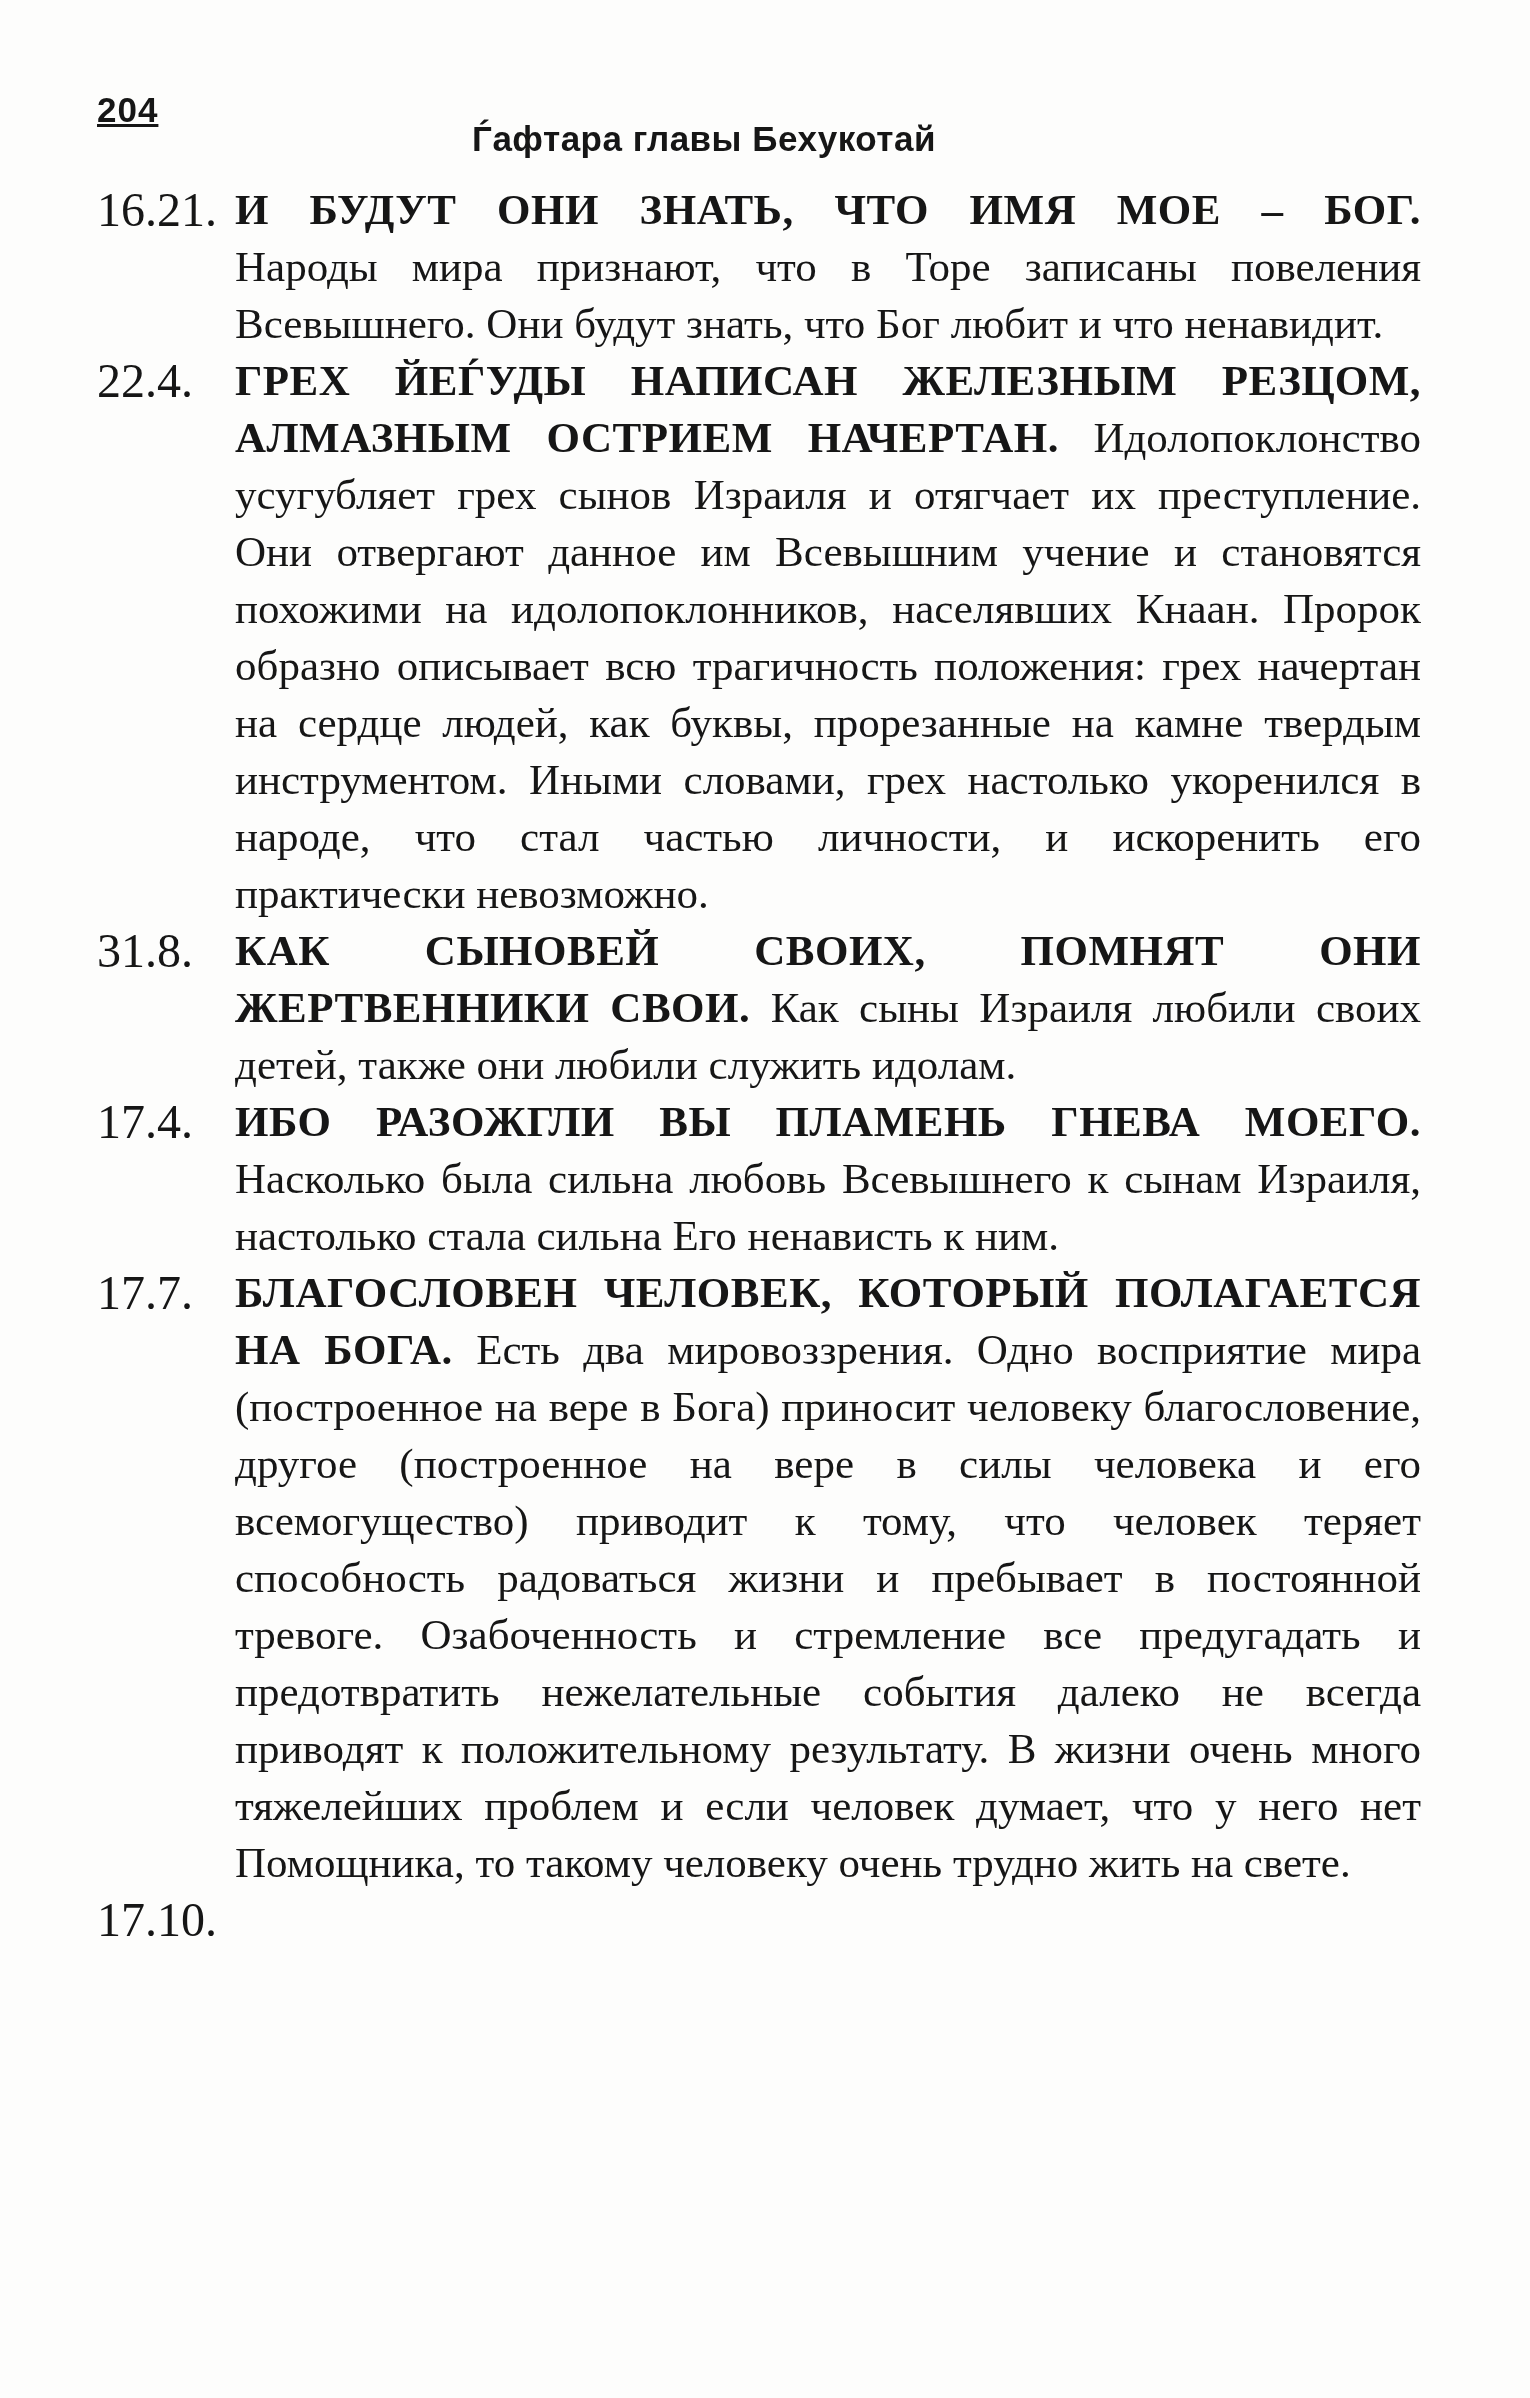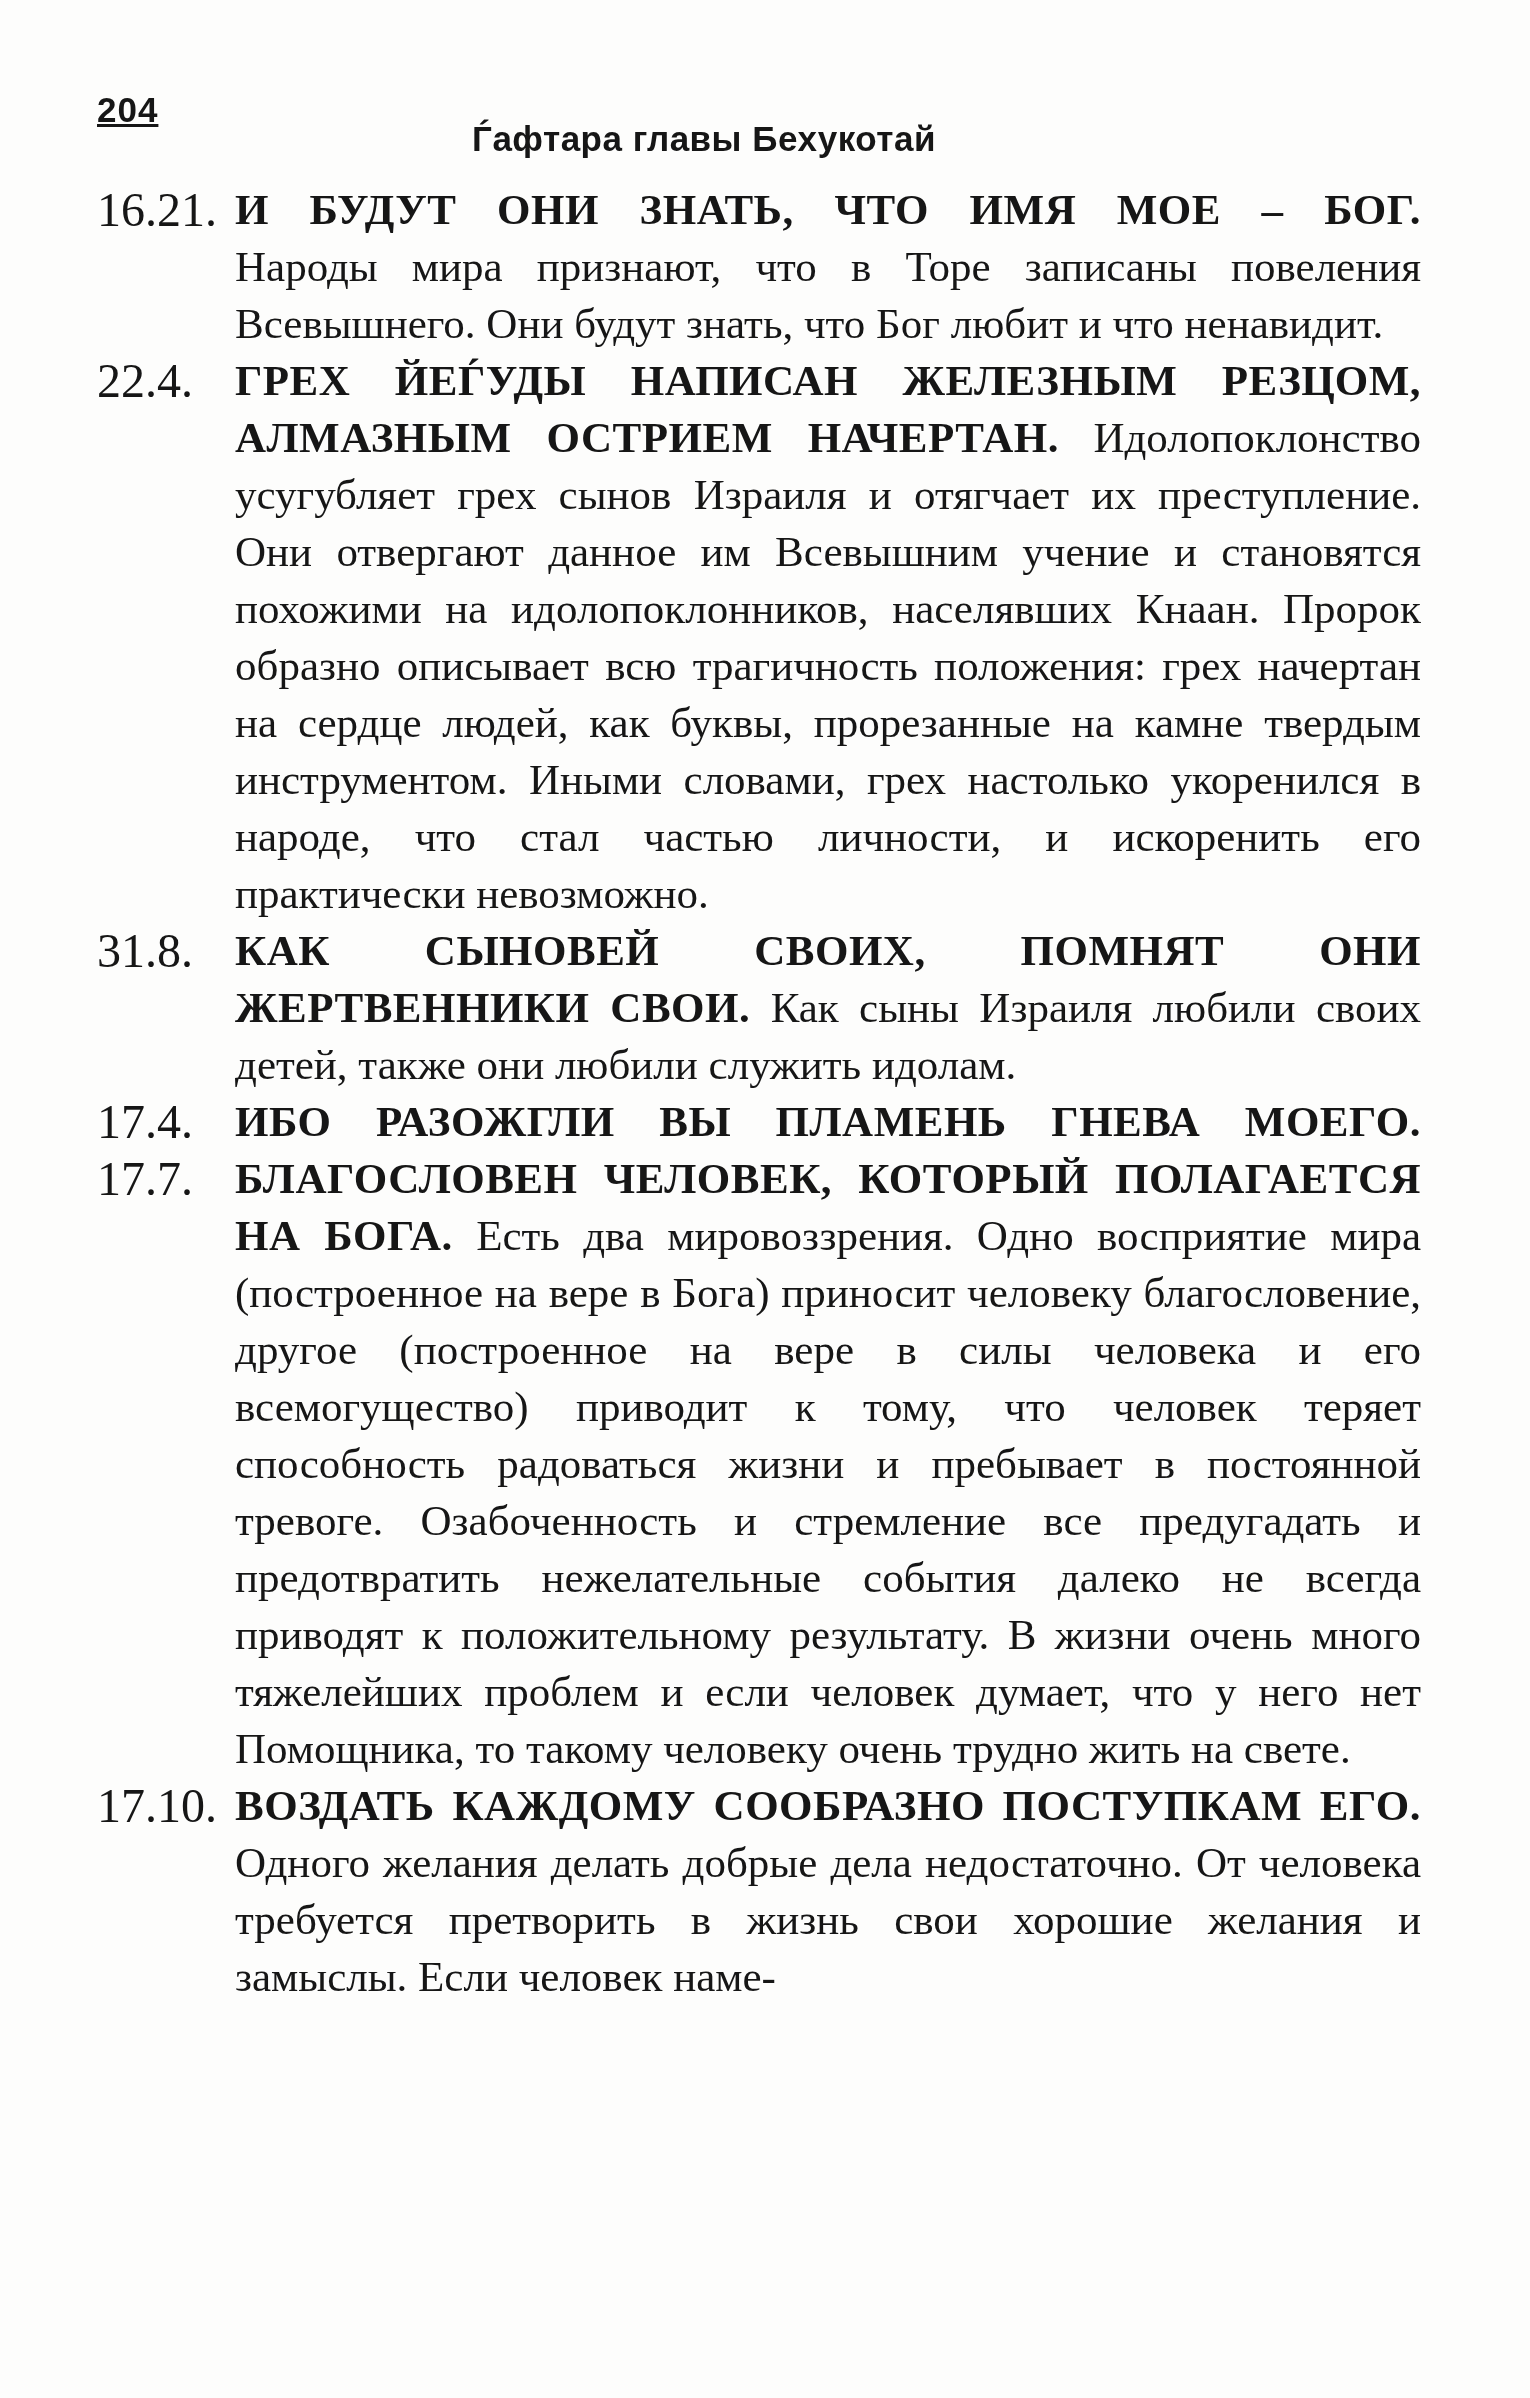--- a/index.html
+++ b/index.html
@@ -104,30 +104,28 @@
     </div>
 
     <div class="entry">
       <div class="entry-ref">31.8.</div>
       <p class="entry-text"><b class="quote">КАК СЫНОВЕЙ СВОИХ, ПОМНЯТ ОНИ ЖЕРТВЕННИКИ СВОИ.</b>
         <span>Как сыны Израиля любили своих детей, также они любили служить идолам.</span></p>
     </div>
 
     <div class="entry">
       <div class="entry-ref">17.4.</div>
-      <p class="entry-text"><b class="quote quote-block">ИБО РАЗОЖГЛИ ВЫ ПЛАМЕНЬ ГНЕВА МОЕГО.</b></p>
+      <p class="entry-text"><b class="quote quote-block">ИБО РАЗОЖГЛИ ВЫ ПЛАМЕНЬ ГНЕВА МОЕГО.</b><span>Насколько была сильна любовь Всевышнего к сынам Израиля, настолько стала сильна Его ненависть к ним.</span></p>
     </div>
 
     <div class="entry">
       <div class="entry-ref">17.7.</div>
       <p class="entry-text"><b class="quote">БЛАГОСЛОВЕН ЧЕЛОВЕК, КОТОРЫЙ ПОЛАГАЕТСЯ НА БОГА.</b>
         <span>Есть два мировоззрения. Одно восприятие мира (построенное на вере в Бога) приносит человеку благословение, другое (построенное на вере в силы человека и его всемогущество) приводит к тому, что человек теряет способность радоваться жизни и пребывает в постоянной тревоге. Озабоченность и стремление все предугадать и предотвратить нежелательные события далеко не всегда приводят к положительному результату. В жизни очень много тяжелейших проблем и если человек думает, что у него нет Помощника, то такому человеку очень трудно жить на свете.</span></p>
     </div>
 
     <div class="entry">
       <div class="entry-ref">17.10.</div>
-      <p class="entry-text"><b class="quote">ВОЗДАТЬ КАЖДОМУ СООБРАЗНО ПОСТУПКАМ ЕГО.</b>
-        <span>Одного желания делать добрые дела недостаточно. От человека требуется претворить в жизнь свои хорошие желания и замыслы. Если человек наме-</span></p>
     </div>
 
   </div>
 </div>
 
 
 </body></html>

